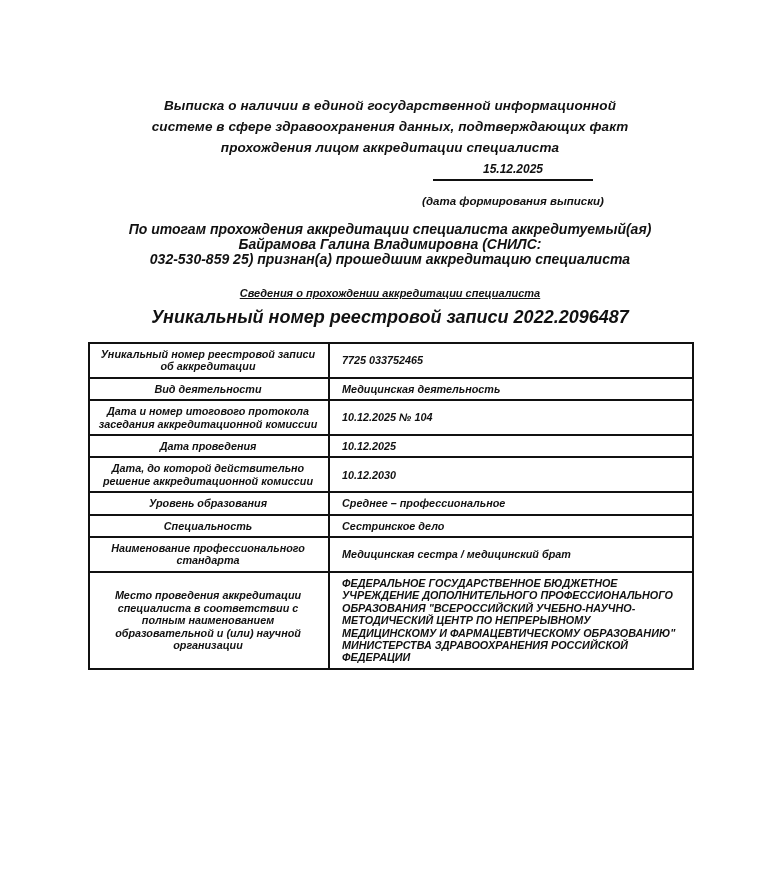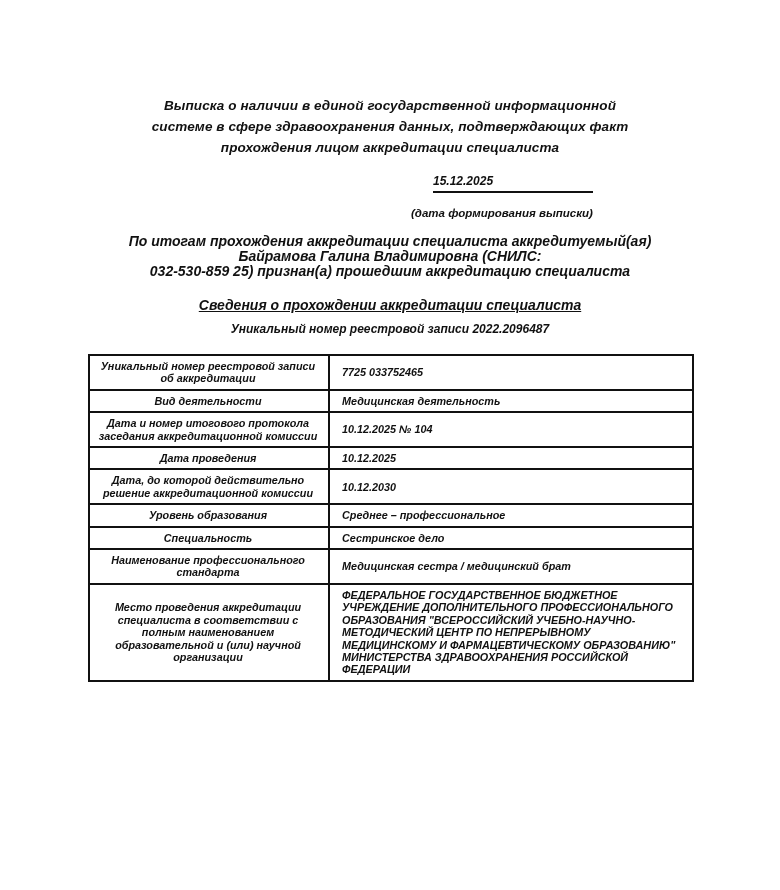--- a/index.html
+++ b/index.html
@@ -19,22 +19,22 @@
     padding: 95px 88px 0 88px;
   }
   .doc-title {
     text-align: center;
     font-size: 13.5px;
     line-height: 21px;
     letter-spacing: 0.1px;
   }
   .date-block {
     width: 160px;
-    margin: 16px 99px 0 auto;
-    text-align: left;
+    margin: 4px 99px 0 auto;
+    text-align: center;
   }
   .date-value {
     font-size: 12px;
     line-height: 14px;
     padding-bottom: 3px;
     border-bottom: 2px solid #111111;
   }
   .date-caption {
     font-size: 11.5px;
     line-height: 13px;
@@ -44,28 +44,28 @@
   }
   .intro {
     margin-top: 14px;
     text-align: center;
     font-size: 14px;
     line-height: 15px;
   }
   .section-heading {
     margin-top: 20px;
     text-align: center;
-    font-size: 14px;
+    font-size: 11px;
     line-height: 13px;
     text-decoration: underline;
   }
   .registry-line {
     margin-top: 8px;
     text-align: center;
-    font-size: 12px;
+    font-size: 18px;
     line-height: 18px;
   }
   table.acc-table {
     margin-top: 16px;
     width: 604px;
     border-collapse: collapse;
     table-layout: fixed;
   }
   .acc-table td {
     border: 2px solid #111111;

